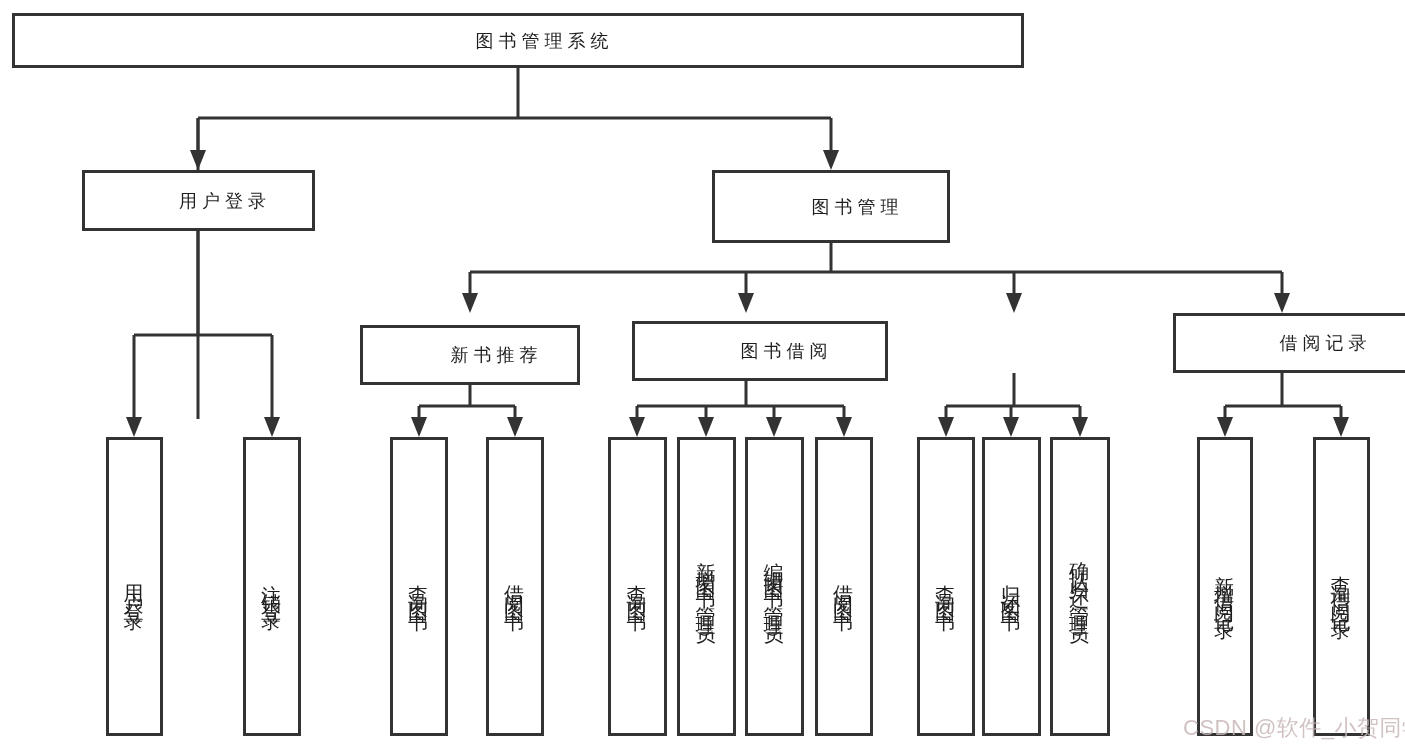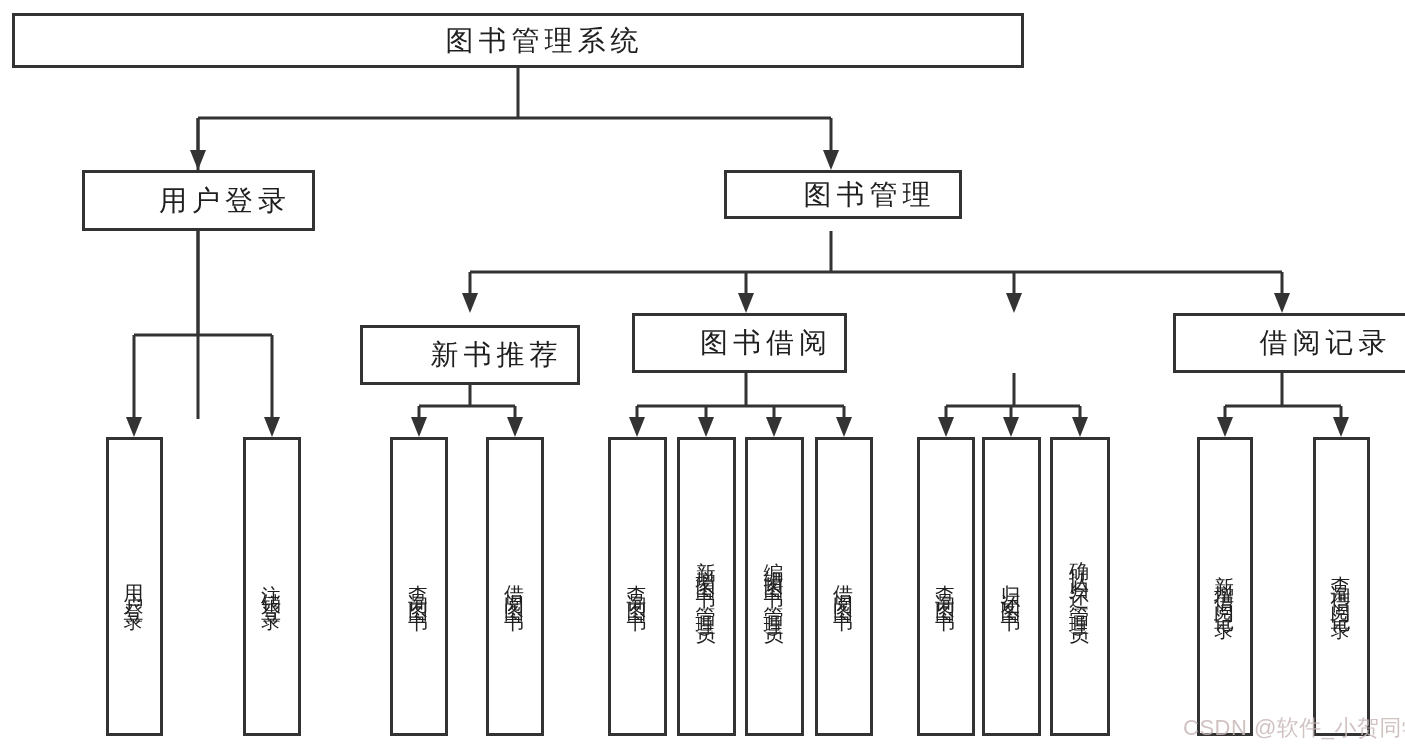--- a/index.html
+++ b/index.html
@@ -35,21 +35,21 @@
     fill: var(--line);
     stroke: none;
   }
   .hnode {
     position: absolute;
     background: var(--bg);
     border: 3px solid var(--line);
     display: flex;
     align-items: center;
     justify-content: center;
-    font-size: 28px;
+    font-size: 18px;
     letter-spacing: 5px;
     text-indent: 5px;
     color: var(--text);
     z-index: 2;
     padding-left: 48px;
   }
   .root-node { border-width: 3px; }
   .vnode {
     position: absolute;
     background: var(--bg);
@@ -131,24 +131,24 @@
     <g>
       <path d="M1282 373 V406 M1225 406 H1341 M1225 406 V419 M1341 406 V419"></path>
       <polygon points="1217,417 1233,417 1225,437"></polygon>
       <polygon points="1333,417 1349,417 1341,437"></polygon>
     </g>
   </svg>
 
   <div class="hnode root-node" style="left:12px; top:13px; width:1012px; height:55px;">图书管理系统</div>
 
   <div class="hnode" style="left:82px; top:170px; width:233px; height:61px;">用户登录</div>
-  <div class="hnode" style="left:712px; top:170px; width:238px; height:49px;margin-left:12px;">图书管理</div>
+  <div class="hnode" style="left:712px; top:170px; width:238px; height:73px;">图书管理</div>
 
   <div class="hnode" style="left:360px; top:313px; width:220px; height:60px;margin-top:12px;">新书推荐</div>
-  <div class="hnode" style="left:632px; top:313px; width:215px; height:60px;font-family:Liberation Mono, monospace;">图书借阅</div>
+  <div class="hnode" style="left:632px; top:321px; width:256px; height:60px;font-family:Liberation Mono, monospace;">图书借阅</div>
   <div class="hnode" style="left:1173px; top:313px; width:252px; height:60px;">借阅记录</div>
 
   <div class="vnode" style="left:106px; top:437px; width:57px; height:299px;">用户登录</div>
   <div class="vnode" style="left:243px; top:437px; width:58px; height:299px;">注销登录</div>
 
   <div class="vnode" style="left:390px; top:437px; width:58px; height:299px;">查询图书</div>
   <div class="vnode" style="left:486px; top:437px; width:58px; height:299px;">借阅图书</div>
 
   <div class="vnode" style="left:608px; top:437px; width:59px; height:299px;">查询图书</div>
   <div class="vnode" style="left:677px; top:437px; width:59px; height:299px;">新增图书（管理员）</div>

